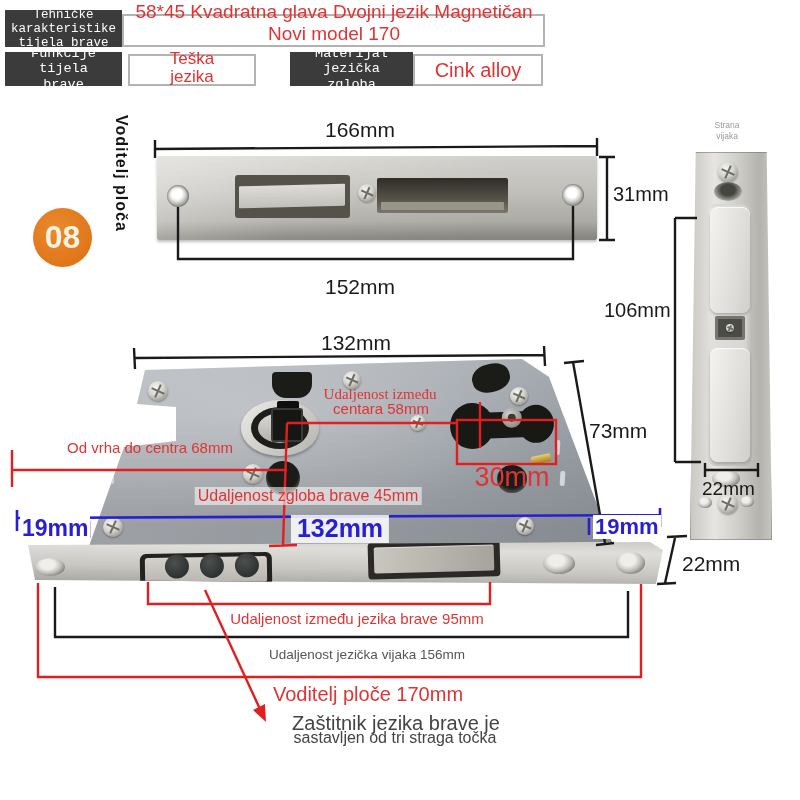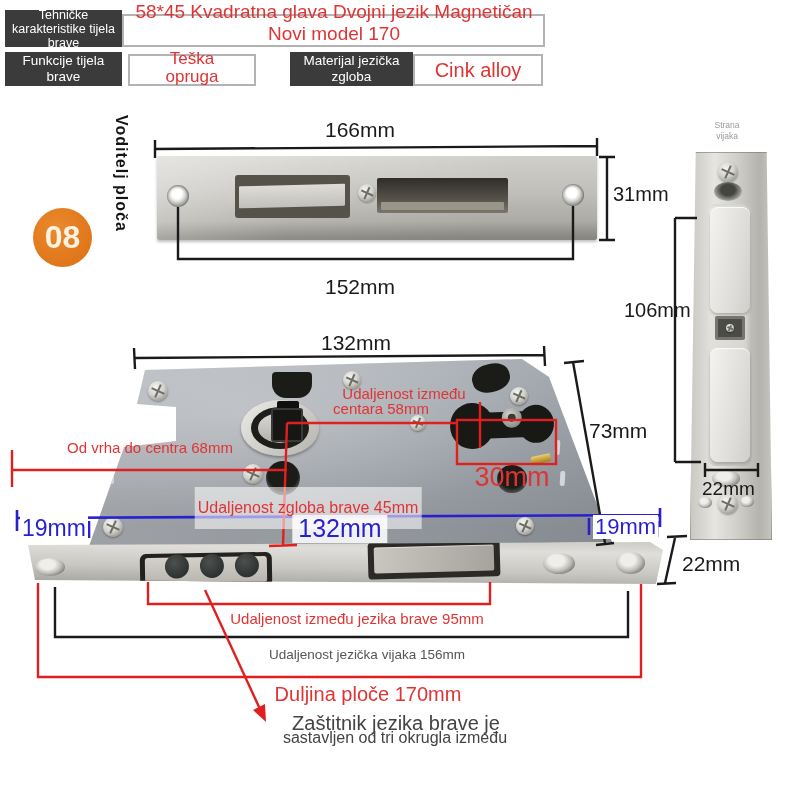--- a/index.html
+++ b/index.html
@@ -11,25 +11,25 @@
   }
   *{box-sizing:border-box;margin:0;padding:0;}
   html,body{width:800px;height:800px;}
   body{
     position:relative;width:800px;height:800px;background:#ffffff;overflow:hidden;
     font-family:"Liberation Sans","DejaVu Sans",sans-serif;
   }
   .lbl{position:absolute;color:var(--ink);white-space:nowrap;z-index:6;line-height:1.1;}
   .cx{transform:translateX(-50%);}
   .red{color:var(--red);}
-  .blue{color:var(--blue);font-weight:normal;}
+  .blue{color:var(--blue);font-weight:bold;}
   .gray{color:#555;}
 
   
-  .blackbox{position:absolute;background:var(--darkbox);color:#fff;display:flex;align-items:center;justify-content:center;text-align:center;z-index:4;}
+  .blackbox{position:absolute;background:var(--darkbox);color:#fff;display:flex;align-items:center;justify-content:center;text-align:center;z-index:4;font-family:Liberation Mono, monospace;}
   .whitebox{position:absolute;background:#fff;border:2px solid #b3b3b3;display:flex;align-items:center;justify-content:center;text-align:center;z-index:3;}
 
   
   .badge{position:absolute;left:33px;top:208px;width:59px;height:59px;border-radius:50%;
     background:radial-gradient(circle at 40% 35%, #ea8a2e, var(--orange) 70%);
     display:flex;align-items:center;justify-content:center;z-index:4;}
   .badge span{color:#fbf3e2;font-size:32px;font-weight:bold;}
   .vtitle{position:absolute;left:112px;top:115px;height:160px;writing-mode:vertical-rl;
     font-size:16px;font-weight:600;color:#141414;letter-spacing:1px;z-index:4;}
 
@@ -119,21 +119,21 @@
   <span style="width:114px;">Tehničke karakteristike tijela brave</span>
 </div>
 <div class="whitebox" style="left:122px;top:14px;width:423px;height:33px;"></div>
 <div class="lbl cx red" style="left:334px;top:2px;font-size:19px;">58*45 Kvadratna glava Dvojni jezik Magnetičan</div>
 <div class="lbl cx red" style="left:334px;top:24px;font-size:19px;">Novi model 170</div>
 
 <div class="blackbox" style="left:5px;top:52px;width:117px;height:34px;font-size:13.5px;line-height:1.15;">
   <span style="width:95px;">Funkcije tijela brave</span>
 </div>
 <div class="whitebox" style="left:128px;top:54px;width:128px;height:32px;">
-  <span class="red" style="font-size:17px;line-height:1.05;width:80px;margin-top:-4px;">Teška opruga</span>
+  <span class="red" style="font-size:17px;line-height:1.05;width:80px;margin-top:-4px;">Teška jezika</span>
 </div>
 
 <div class="blackbox" style="left:290px;top:52px;width:123px;height:34px;font-size:13.5px;line-height:1.15;">
   <span style="width:100px;">Materijal jezička zgloba</span>
 </div>
 <div class="whitebox" style="left:413px;top:54px;width:130px;height:32px;">
   <span class="red" style="font-size:20px;">Cink alloy</span>
 </div>
 
 <div class="badge">
@@ -244,34 +244,34 @@
     <path d="M205,590 L260,709"></path>
   </g>
   <polygon points="266,722 253,710 265,704" fill="#e02020"></polygon>
 </svg>
 
 <div class="lbl cx" style="left:360px;top:118px;font-size:21px;">166mm</div>
 <div class="lbl" style="left:613px;top:183px;font-size:20px;">31mm</div>
 <div class="lbl cx" style="left:360px;top:275px;font-size:21px;">152mm</div>
 
 <div class="lbl cx" style="left:727px;top:120px;font-size:8.5px;color:#9a9a9a;white-space:normal;width:42px;text-align:center;line-height:1.25;">Strana vijaka</div>
-<div class="lbl" style="left:624px;top:299px;font-size:20px;">106mm</div>
+<div class="lbl" style="left:604px;top:299px;font-size:20px;">106mm</div>
 <div class="lbl" style="left:702px;top:479px;font-size:19px;">22mm</div>
 
 <div class="lbl cx" style="left:356px;top:331px;font-size:21px;">132mm</div>
 <div class="lbl" style="left:589px;top:419px;font-size:21px;">73mm</div>
 
-<div class="lbl cx red" style="left:404px;top:386px;font-size:15px;">Udaljenost između</div>
+<div class="lbl cx red" style="left:380px;top:386px;font-size:15px;font-family:Liberation Serif, serif;">Udaljenost između</div>
 <div class="lbl cx red" style="left:381px;top:401px;font-size:15px;">centara 58mm</div>
 <div class="lbl red" style="left:67px;top:440px;font-size:15px;">Od vrha do centra 68mm</div>
-<div class="lbl cx red" style="left:308px;top:487px;font-size:16px;background:rgba(255,255,255,.55);padding:12px 3px;">Udaljenost zgloba brave 45mm</div>
+<div class="lbl cx red" style="left:308px;top:487px;font-size:16px;background:rgba(255,255,255,.55);padding:0 3px;">Udaljenost zgloba brave 45mm</div>
 <div class="lbl cx red" style="left:512px;top:463px;font-size:27px;">30mm</div>
 
 <div class="lbl blue" style="left:20px;top:516px;font-size:23px;background:#fff;padding:0 2px;">19mm</div>
 <div class="lbl cx blue" style="left:340px;top:515px;font-size:25px;background:rgba(255,255,255,.85);padding:0 6px;">132mm</div>
 <div class="lbl blue" style="left:593px;top:515px;font-size:22px;background:#fff;padding:0 2px;">19mm</div>
 <div class="lbl" style="left:682px;top:552px;font-size:21px;">22mm</div>
 
 <div class="lbl cx red" style="left:357px;top:611px;font-size:15px;">Udaljenost između jezika brave 95mm</div>
 <div class="lbl cx gray" style="left:367px;top:648px;font-size:13.5px;">Udaljenost jezička vijaka 156mm</div>
-<div class="lbl cx red" style="left:368px;top:683px;font-size:20px;">Duljina ploče 170mm</div>
+<div class="lbl cx red" style="left:368px;top:683px;font-size:20px;">Voditelj ploče 170mm</div>
 <div class="lbl cx" style="left:396px;top:712px;font-size:20px;color:#444;">Zaštitnik jezika brave je</div>
-<div class="lbl cx" style="left:395px;top:729px;font-size:16px;color:#444;">sastavljen od tri okrugla između</div>
+<div class="lbl cx" style="left:395px;top:729px;font-size:16px;color:#444;">sastavljen od tri straga točka</div>
 
 </body></html>

